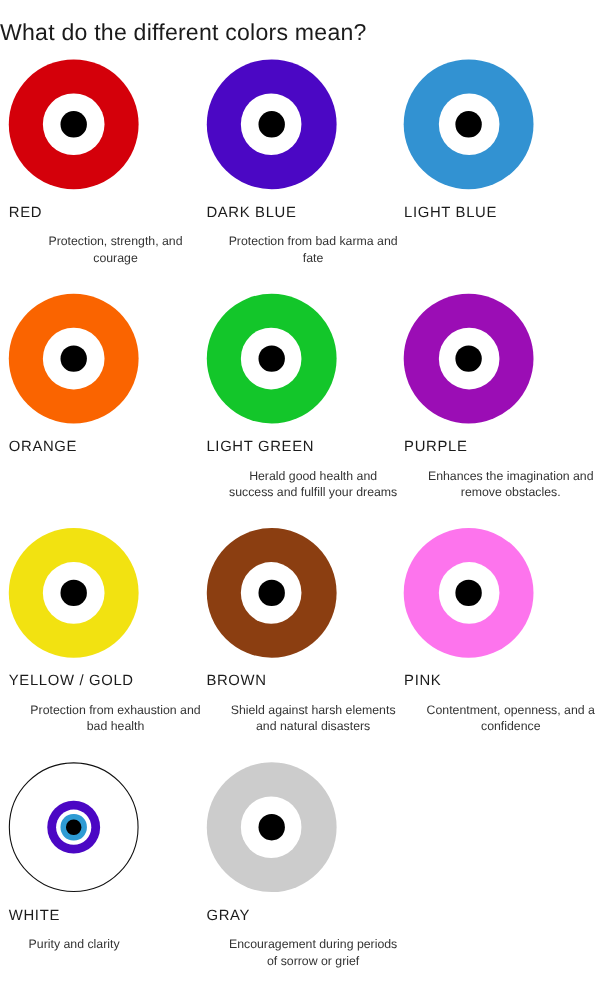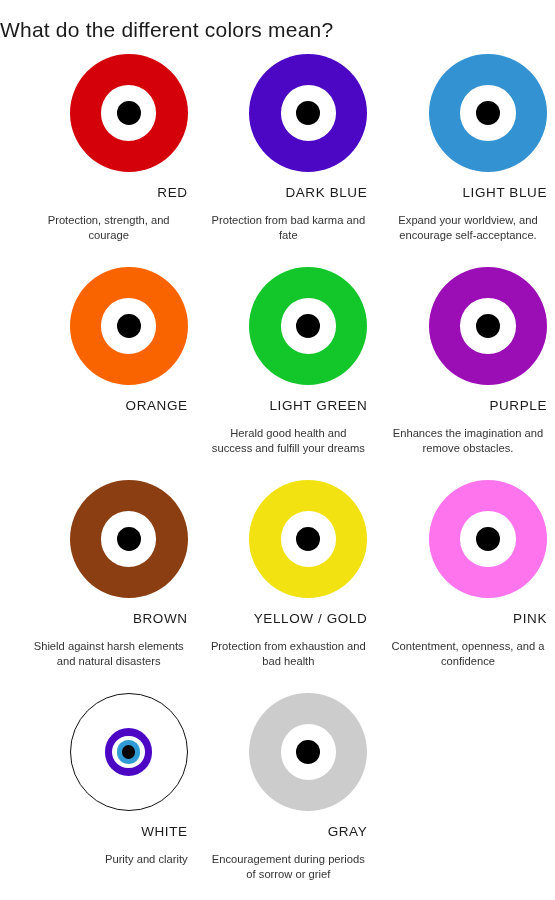--- a/index.html
+++ b/index.html
@@ -30,21 +30,21 @@
   .grid {
     flex: 1;
     display: grid;
     grid-template-columns: repeat(3, 1fr);
     grid-template-rows: repeat(4, 1fr);
     padding: 0 8px;
   }
   .cell {
     display: flex;
     flex-direction: column;
-    align-items: flex-end;
+    align-items: flex-start;
     padding-top: 6px;
   }
   .eye-wrap {
     width: 118px;
     height: 118px;
     position: relative;
     display: flex;
     align-items: center;
     justify-content: center;
   }
@@ -163,21 +163,20 @@
 
     <div class="cell">
       <div class="eye-wrap">
         <div class="eye-outer" style="background: rgb(50, 146, 210);">
           <div class="eye-iris">
             <div class="eye-pupil"></div>
           </div>
         </div>
       </div>
       <div class="color-name">LIGHT BLUE</div>
-      <div class="color-desc">Expand your worldview, and encourage self-acceptance.</div>
     </div>
 
     <div class="cell">
       <div class="eye-wrap">
         <div class="eye-outer" style="background: rgb(250, 100, 0);">
           <div class="eye-iris">
             <div class="eye-pupil"></div>
           </div>
         </div>
       </div>
@@ -204,40 +203,40 @@
             <div class="eye-pupil"></div>
           </div>
         </div>
       </div>
       <div class="color-name">PURPLE</div>
       <div class="color-desc">Enhances the imagination and remove obstacles.</div>
     </div>
 
     <div class="cell">
       <div class="eye-wrap">
+        <div class="eye-outer" style="background: rgb(242, 226, 17);">
+          <div class="eye-iris">
+            <div class="eye-pupil"></div>
+          </div>
+        </div>
+      </div>
+      <div class="color-name">YELLOW / GOLD</div>
+      <div class="color-desc">Protection from exhaustion and bad health</div>
+    </div>
+
+    <div class="cell">
+      <div class="eye-wrap">
         <div class="eye-outer" style="background: rgb(139, 62, 17);">
           <div class="eye-iris">
             <div class="eye-pupil"></div>
           </div>
         </div>
       </div>
       <div class="color-name">BROWN</div>
       <div class="color-desc">Shield against harsh elements and natural disasters</div>
-    </div>
-
-    <div class="cell">
-      <div class="eye-wrap">
-        <div class="eye-outer" style="background: rgb(242, 226, 17);">
-          <div class="eye-iris">
-            <div class="eye-pupil"></div>
-          </div>
-        </div>
-      </div>
-      <div class="color-name">YELLOW / GOLD</div>
-      <div class="color-desc">Protection from exhaustion and bad health</div>
     </div>
 
     <div class="cell">
       <div class="eye-wrap">
         <div class="eye-outer" style="background: rgb(253, 116, 237);">
           <div class="eye-iris">
             <div class="eye-pupil"></div>
           </div>
         </div>
       </div>

